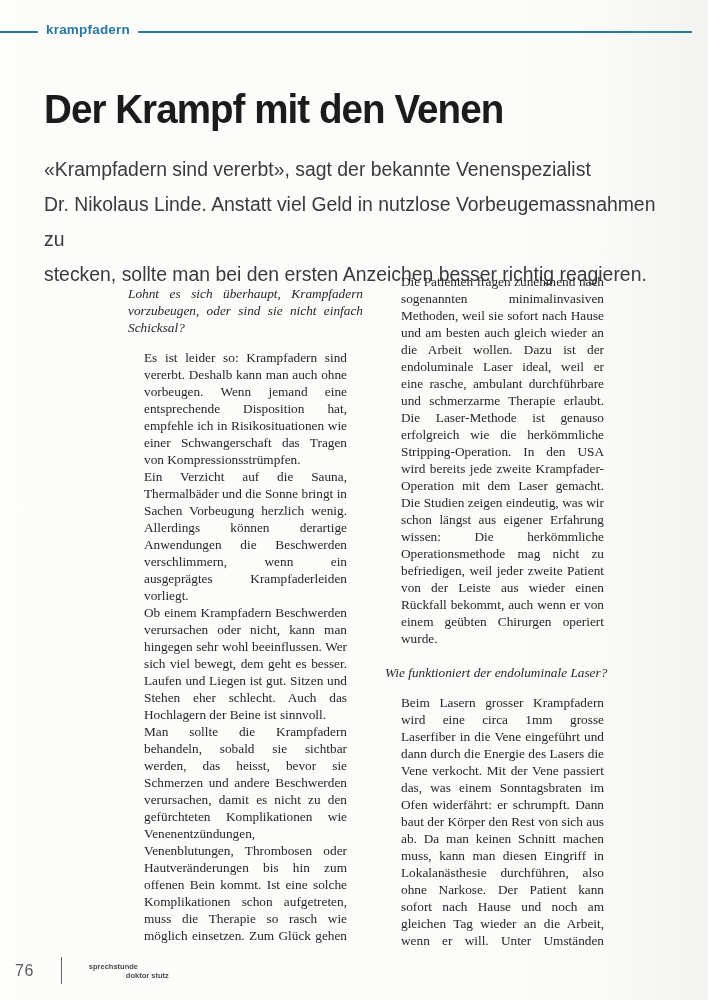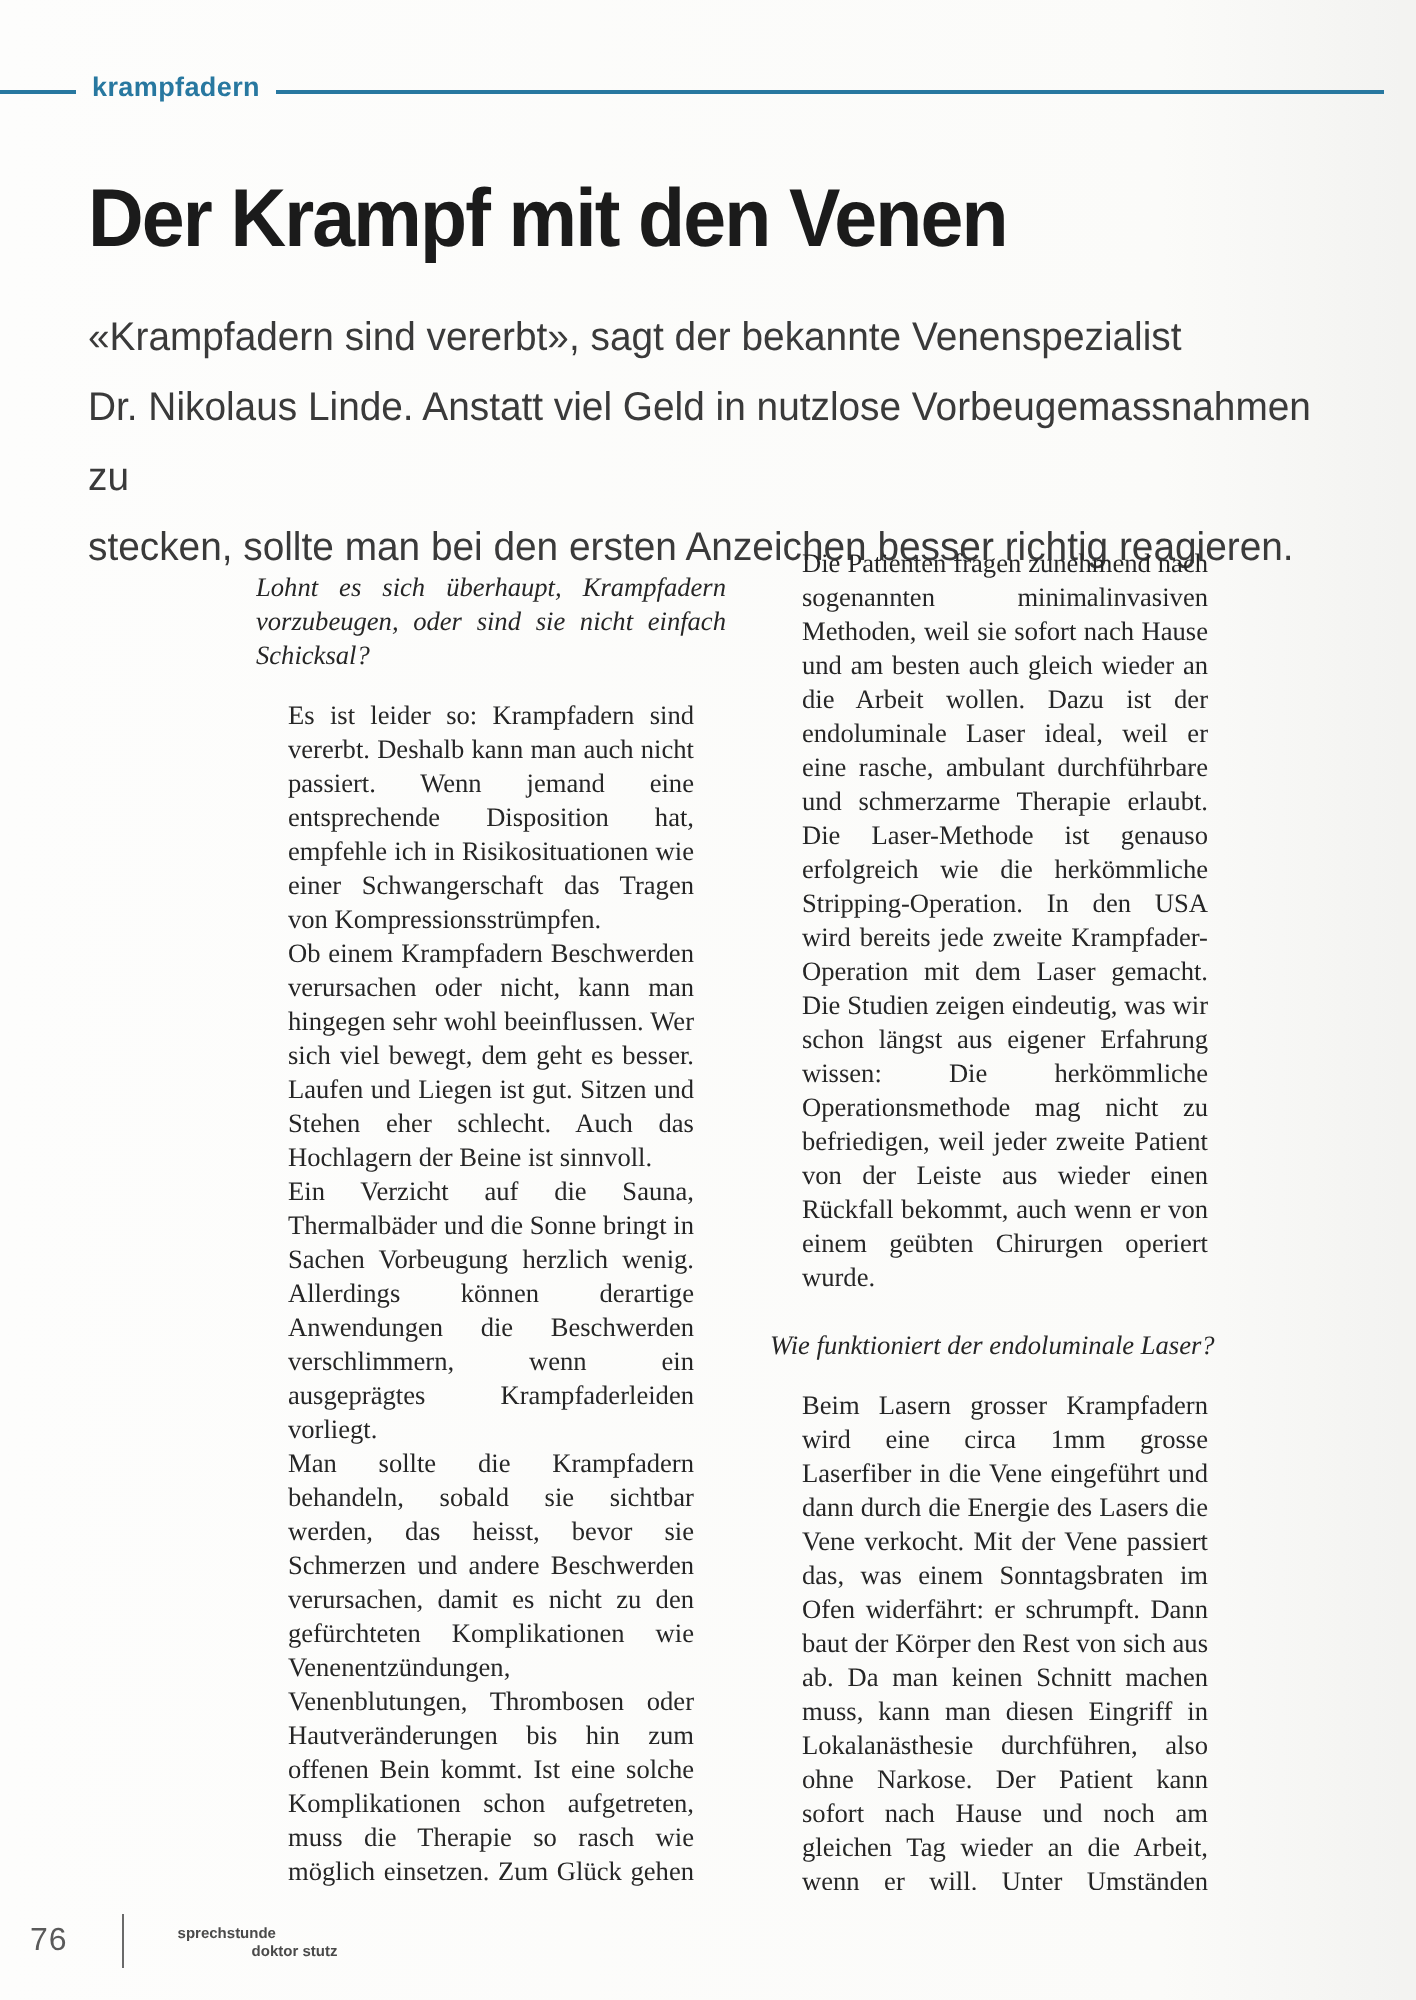--- a/index.html
+++ b/index.html
@@ -10,21 +10,21 @@
   *{margin:0;padding:0;box-sizing:border-box;}
   html,body{width:708px;height:1000px;}
   body{font-family:"Liberation Serif",serif;background:#e9e9e9;}
   .page{
     position:relative;width:708px;height:1000px;overflow:hidden;
     background:linear-gradient(90deg,#fdfdfc 0%,var(--paper) 82%,#f3f3f1 99%);
     color:var(--ink);
   }
   
   .kicker{
-    position:absolute;top:0;left:0;right:16px;height:47px;
+    position:absolute;top:0;left:0;right:16px;height:33px;
     display:flex;align-items:flex-end;
   }
   .rule{height:2px;background:var(--accent);}
   .rule-l{width:38px;}
   .rule-r{flex:1;}
   .kicker-label{
     font-family:"Liberation Sans",sans-serif;
     font-size:13.5px;font-weight:600;color:var(--accent);
     line-height:1;margin:0 8px;position:relative;bottom:-3px;
     letter-spacing:.2px;
@@ -87,23 +87,23 @@
   <div class="intro">
     <div>«Krampfadern sind vererbt», sagt der bekannte Venenspezialist</div>
     <div>Dr. Nikolaus Linde. Anstatt viel Geld in nutzlose Vorbeugemassnahmen zu</div>
     <div>stecken, sollte man bei den ersten Anzeichen besser richtig reagieren.</div>
   </div>
 
   <div class="columns">
 
     <div class="col">
       <p class="q">Lohnt es sich überhaupt, Krampfadern vorzubeugen, oder sind sie nicht einfach Schicksal?</p>
-      <p class="a">Es ist leider so: Krampfadern sind vererbt. Deshalb kann man auch nicht passiert. Wenn jemand eine entsprechende Disposition hat, empfehle ich in Risikosituationen wie einer Schwangerschaft das Tragen von Kompressionsstrümpfen.</p>
+      <p class="a">Es ist leider so: Krampfadern sind vererbt. Deshalb kann man auch ohne vorbeugen. Wenn jemand eine entsprechende Disposition hat, empfehle ich in Risikosituationen wie einer Schwangerschaft das Tragen von Kompressionsstrümpfen.</p>
+      <p class="a">Ein Verzicht auf die Sauna, Thermalbäder und die Sonne bringt in Sachen Vorbeugung herzlich wenig. Allerdings können derartige Anwendungen die Beschwerden verschlimmern, wenn ein ausgeprägtes Krampfaderleiden vorliegt.</p>
       <p class="a">Ob einem Krampfadern Beschwerden verursachen oder nicht, kann man hingegen sehr wohl beeinflussen. Wer sich viel bewegt, dem geht es besser. Laufen und Liegen ist gut. Sitzen und Stehen eher schlecht. Auch das Hochlagern der Beine ist sinnvoll.</p>
-      <p class="a">Ein Verzicht auf die Sauna, Thermalbäder und die Sonne bringt in Sachen Vorbeugung herzlich wenig. Allerdings können derartige Anwendungen die Beschwerden verschlimmern, wenn ein ausgeprägtes Krampfaderleiden vorliegt.</p>
       <p class="a">Man sollte die Krampfadern behandeln, sobald sie sichtbar werden, das heisst, bevor sie Schmerzen und andere Beschwerden verursachen, damit es nicht zu den gefürchteten Komplikationen wie Venenentzündungen, Venenblutungen, Thrombosen oder Hautveränderungen bis hin zum offenen Bein kommt. Ist eine solche Komplikationen schon aufgetreten, muss die Therapie so rasch wie möglich einsetzen. Zum Glück gehen die Leute heute früher zum Arzt als noch vor 20 oder 30 Jahren. Venös bedingte offene Beine sind gegenüber früher um den Faktor 300 zurückgegangen.</p>
 
     </div>
 
     <div class="col">
       <p class="a">Die Patienten fragen zunehmend nach sogenannten minimalinvasiven Methoden, weil sie sofort nach Hause und am besten auch gleich wieder an die Arbeit wollen. Dazu ist der endoluminale Laser ideal, weil er eine rasche, ambulant durchführbare und schmerzarme Therapie erlaubt. Die Laser-Methode ist genauso erfolgreich wie die herkömmliche Stripping-Operation. In den USA wird bereits jede zweite Krampfader-Operation mit dem Laser gemacht. Die Studien zeigen eindeutig, was wir schon längst aus eigener Erfahrung wissen: Die herkömmliche Operationsmethode mag nicht zu befriedigen, weil jeder zweite Patient von der Leiste aus wieder einen Rückfall bekommt, auch wenn er von einem geübten Chirurgen operiert wurde.</p>
       <p class="q">Wie funktioniert der endoluminale Laser?</p>
       <p class="a">Beim Lasern grosser Krampfadern wird eine circa 1mm grosse Laserfiber in die Vene eingeführt und dann durch die Energie des Lasers die Vene verkocht. Mit der Vene passiert das, was einem Sonntagsbraten im Ofen widerfährt: er schrumpft. Dann baut der Körper den Rest von sich aus ab. Da man keinen Schnitt machen muss, kann man diesen Eingriff in Lokalanästhesie durchführen, also ohne Narkose. Der Patient kann sofort nach Hause und noch am gleichen Tag wieder an die Arbeit, wenn er will. Unter Umständen werden in der gleichen Sitzung kleine Seitenäste mit der Häckchenmethode entfernt. Nur dann ist es notwendig, einen Verband zu tragen, aber auch nur für 24 Stunden.</p>
 
     </div>

